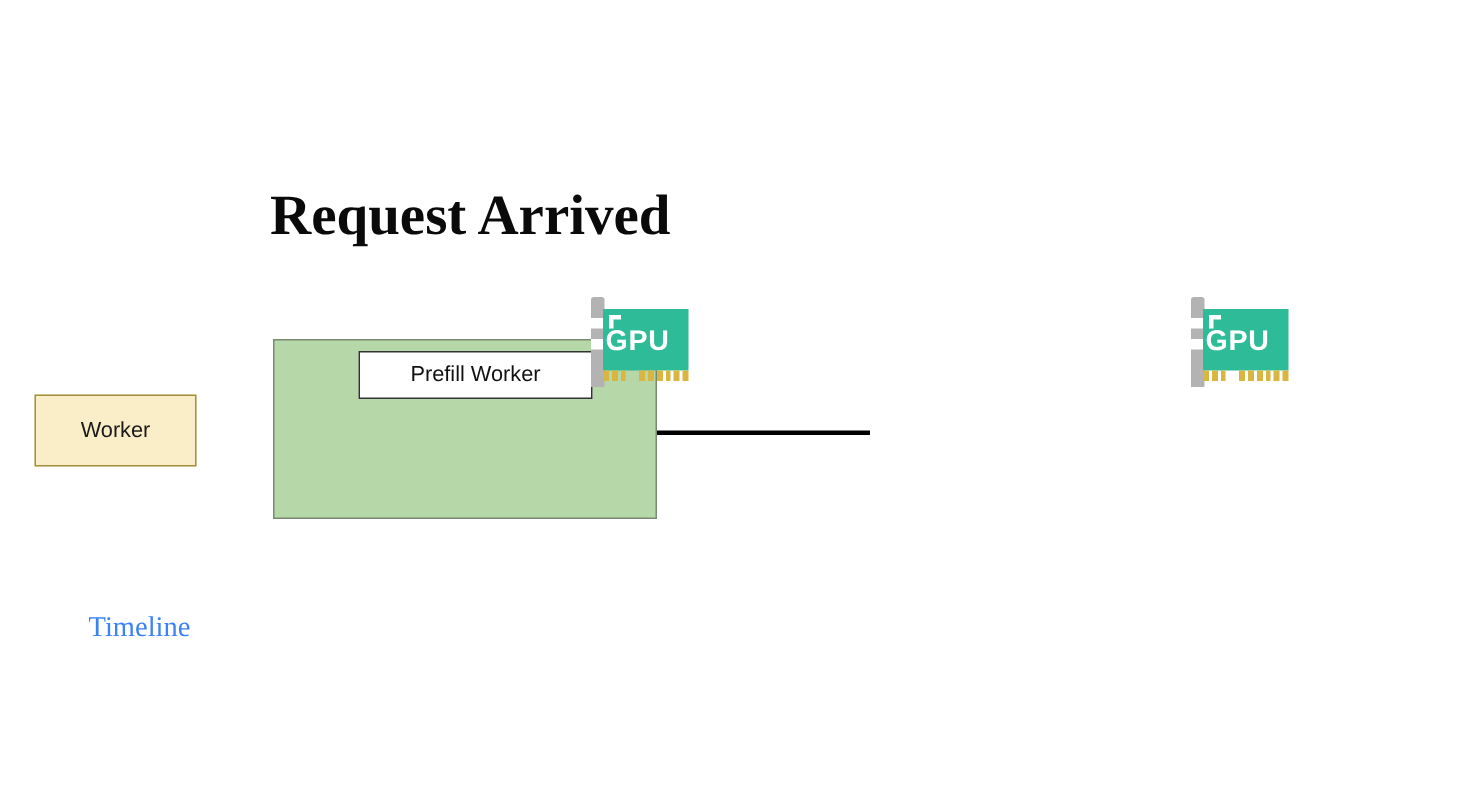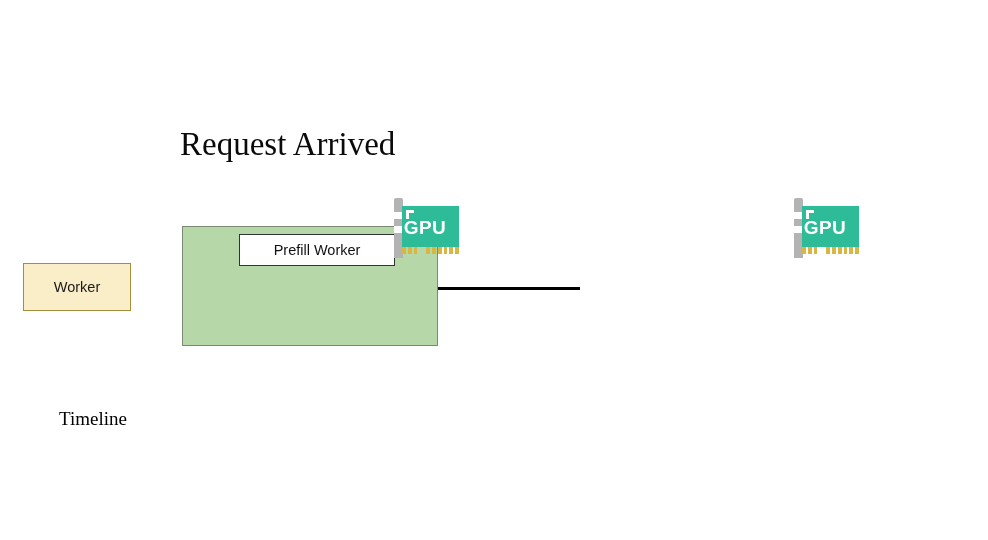--- a/index.html
+++ b/index.html
@@ -35,35 +35,36 @@
     letter-spacing: 0.1px;
     white-space: nowrap;
   }
 
   
   .scene-title {
     position: absolute;
     left: 180px;
     top: 123px;
     font-family: "Liberation Serif", serif;
-    font-size: 33px;
+    font-size: 38px;
     line-height: 42px;
     color: #0a0a0a;
     white-space: nowrap;
+    font-weight: bold;
   }
 
   
   .timeline-label {
     position: absolute;
     left: 59px;
     top: 406px;
     font-family: "Liberation Serif", serif;
     font-size: 19px;
     line-height: 26px;
-    color: #000000;
+    color: #3b82f6;
     white-space: nowrap;
   }
 
   
   .request-box {
     position: absolute;
     left: 23px;
     top: 263px;
     width: 108px;
     height: 48px;

